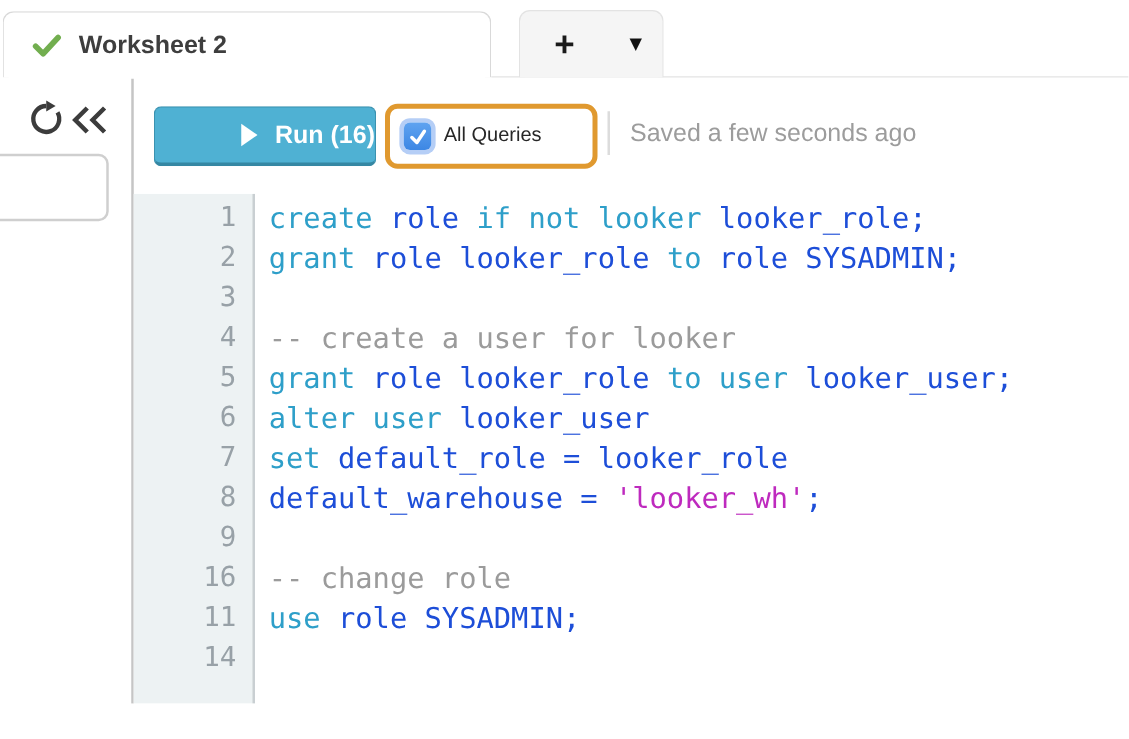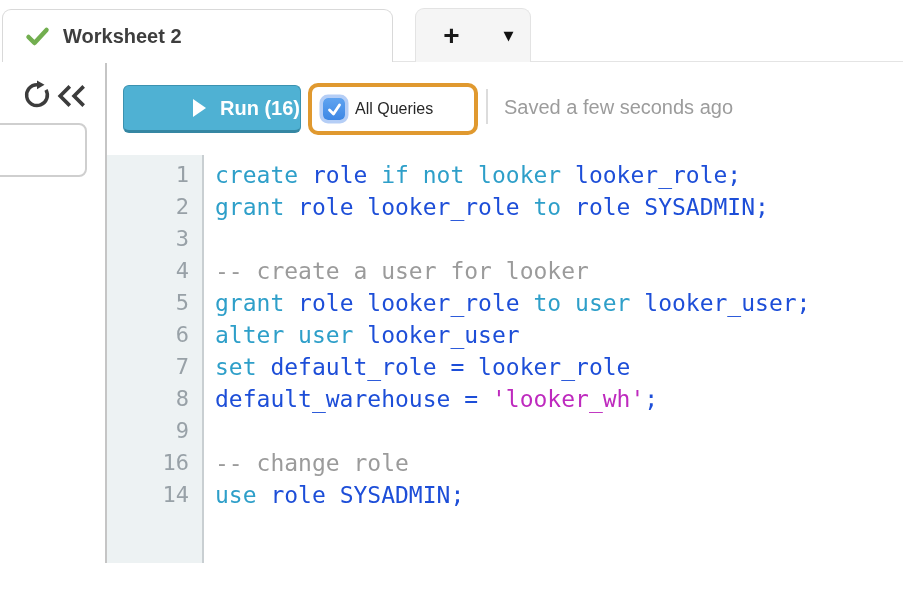--- a/index.html
+++ b/index.html
@@ -198,20 +198,21 @@
         <div class="ln">1</div>
         <div class="ln">2</div>
         <div class="ln">3</div>
         <div class="ln">4</div>
         <div class="ln">5</div>
         <div class="ln">6</div>
         <div class="ln">7</div>
         <div class="ln">8</div>
         <div class="ln">9</div>
         <div class="ln">16</div>
+        <div class="ln">11</div>
         <div class="ln">14</div>
       </div>
     <div class="code-lines">
         <div class="code-line"><span class="tok-keyword">create</span><span class="tok-plain"> role </span><span class="tok-keyword">if not looker</span><span class="tok-plain"> looker_role;</span></div>
         <div class="code-line"><span class="tok-keyword">grant</span><span class="tok-plain"> role looker_role </span><span class="tok-keyword">to</span><span class="tok-plain"> role SYSADMIN;</span></div>
         <div class="code-line"></div>
         <div class="code-line"><span class="tok-comment">-- create a user for looker</span></div>
         <div class="code-line"><span class="tok-keyword">grant</span><span class="tok-plain"> role looker_role </span><span class="tok-keyword">to user</span><span class="tok-plain"> looker_user;</span></div>
         <div class="code-line"><span class="tok-keyword">alter user</span><span class="tok-plain"> looker_user</span></div>
         <div class="code-line"><span class="tok-keyword">set</span><span class="tok-plain"> default_role = looker_role</span></div>

